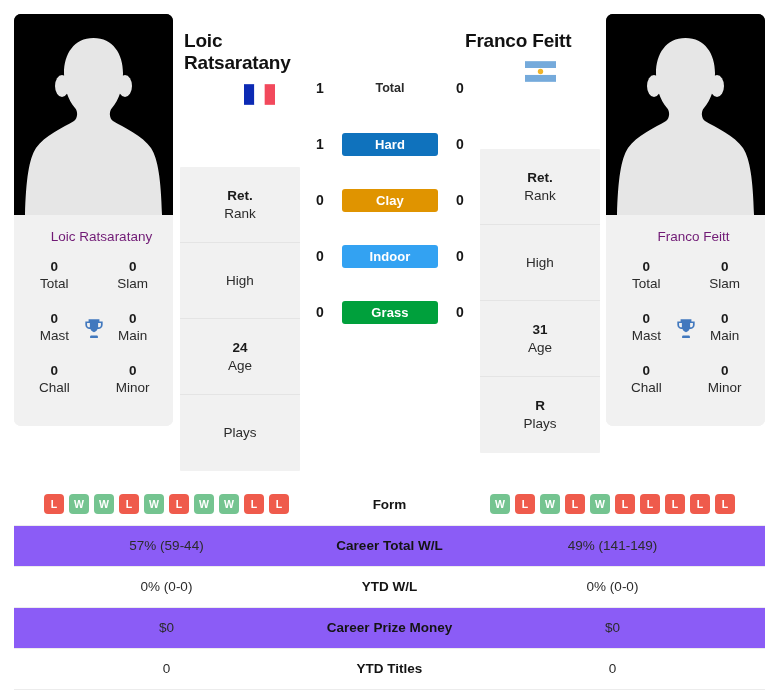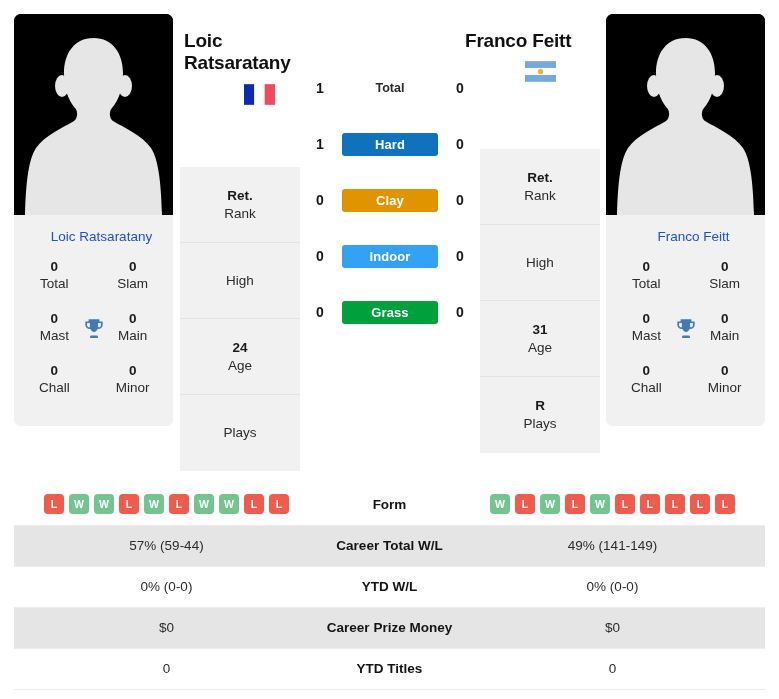--- a/index.html
+++ b/index.html
@@ -38,21 +38,21 @@
     width: 100%;
     height: 201px;
     background: #000000;
     overflow: hidden;
   }
   .photo svg { position: absolute; left: 0; top: 0; width: 100%; height: 100%; display:block;}
 
   .photo-name {
     text-align: center;
     font-size: 13.5px;
-    color: #1d4ed8;
+    color: #701a75;
     padding: 14px 4px 12px 20px;
     background: #f1f1f1;
   }
 
   .trophy-grid {
     position: relative;
     padding: 0 6px 14px 6px;
     background: #f1f1f1;
   }
   .trophy-row {
@@ -145,21 +145,21 @@
   .info-cell .lab { font-size: 13.5px; font-weight: 400; color: #2b2b2b; }
 
   
   .cmp-table {
     position: absolute;
     left: 14px; top: 484px;
     width: 751px;
     border-collapse: collapse;
   }
   .cmp-table tr { height: 41px; }
-  .cmp-table tr.shaded { background: #e5e5e5; }
+  .cmp-table tr.shaded { background: #8b5cf6; }
   .cmp-table tr.plain  { background: #ffffff; }
   .cmp-table td {
     border-bottom: 1px solid #ececec;
     font-size: 13.5px;
     color: #2b2b2b;
     vertical-align: middle;
   }
   .cmp-table td.side  { width: 305px; text-align: center; }
   .cmp-table td.label {
     width: 141px; text-align: center;

